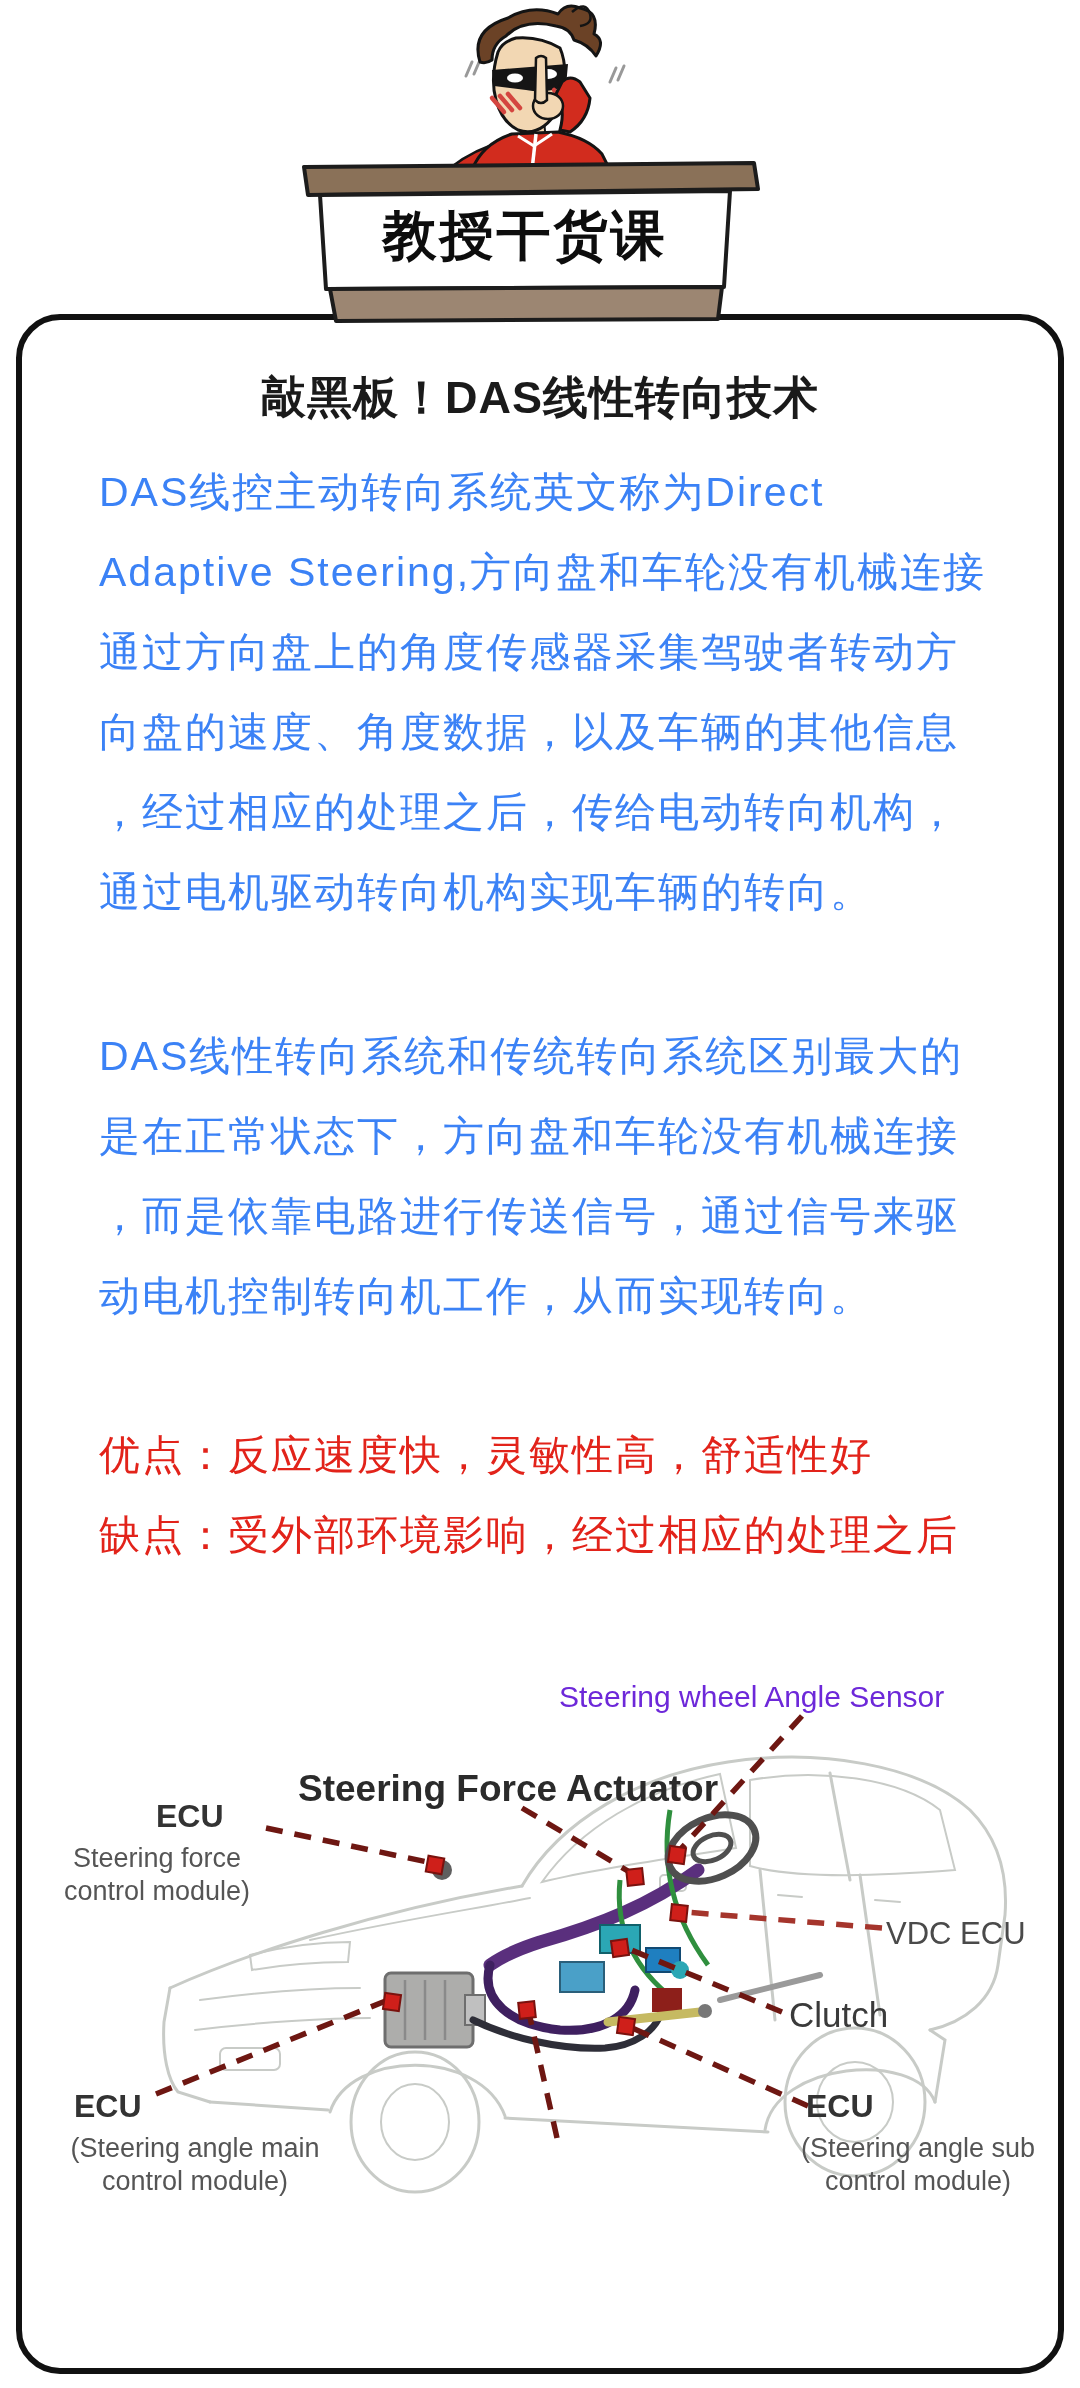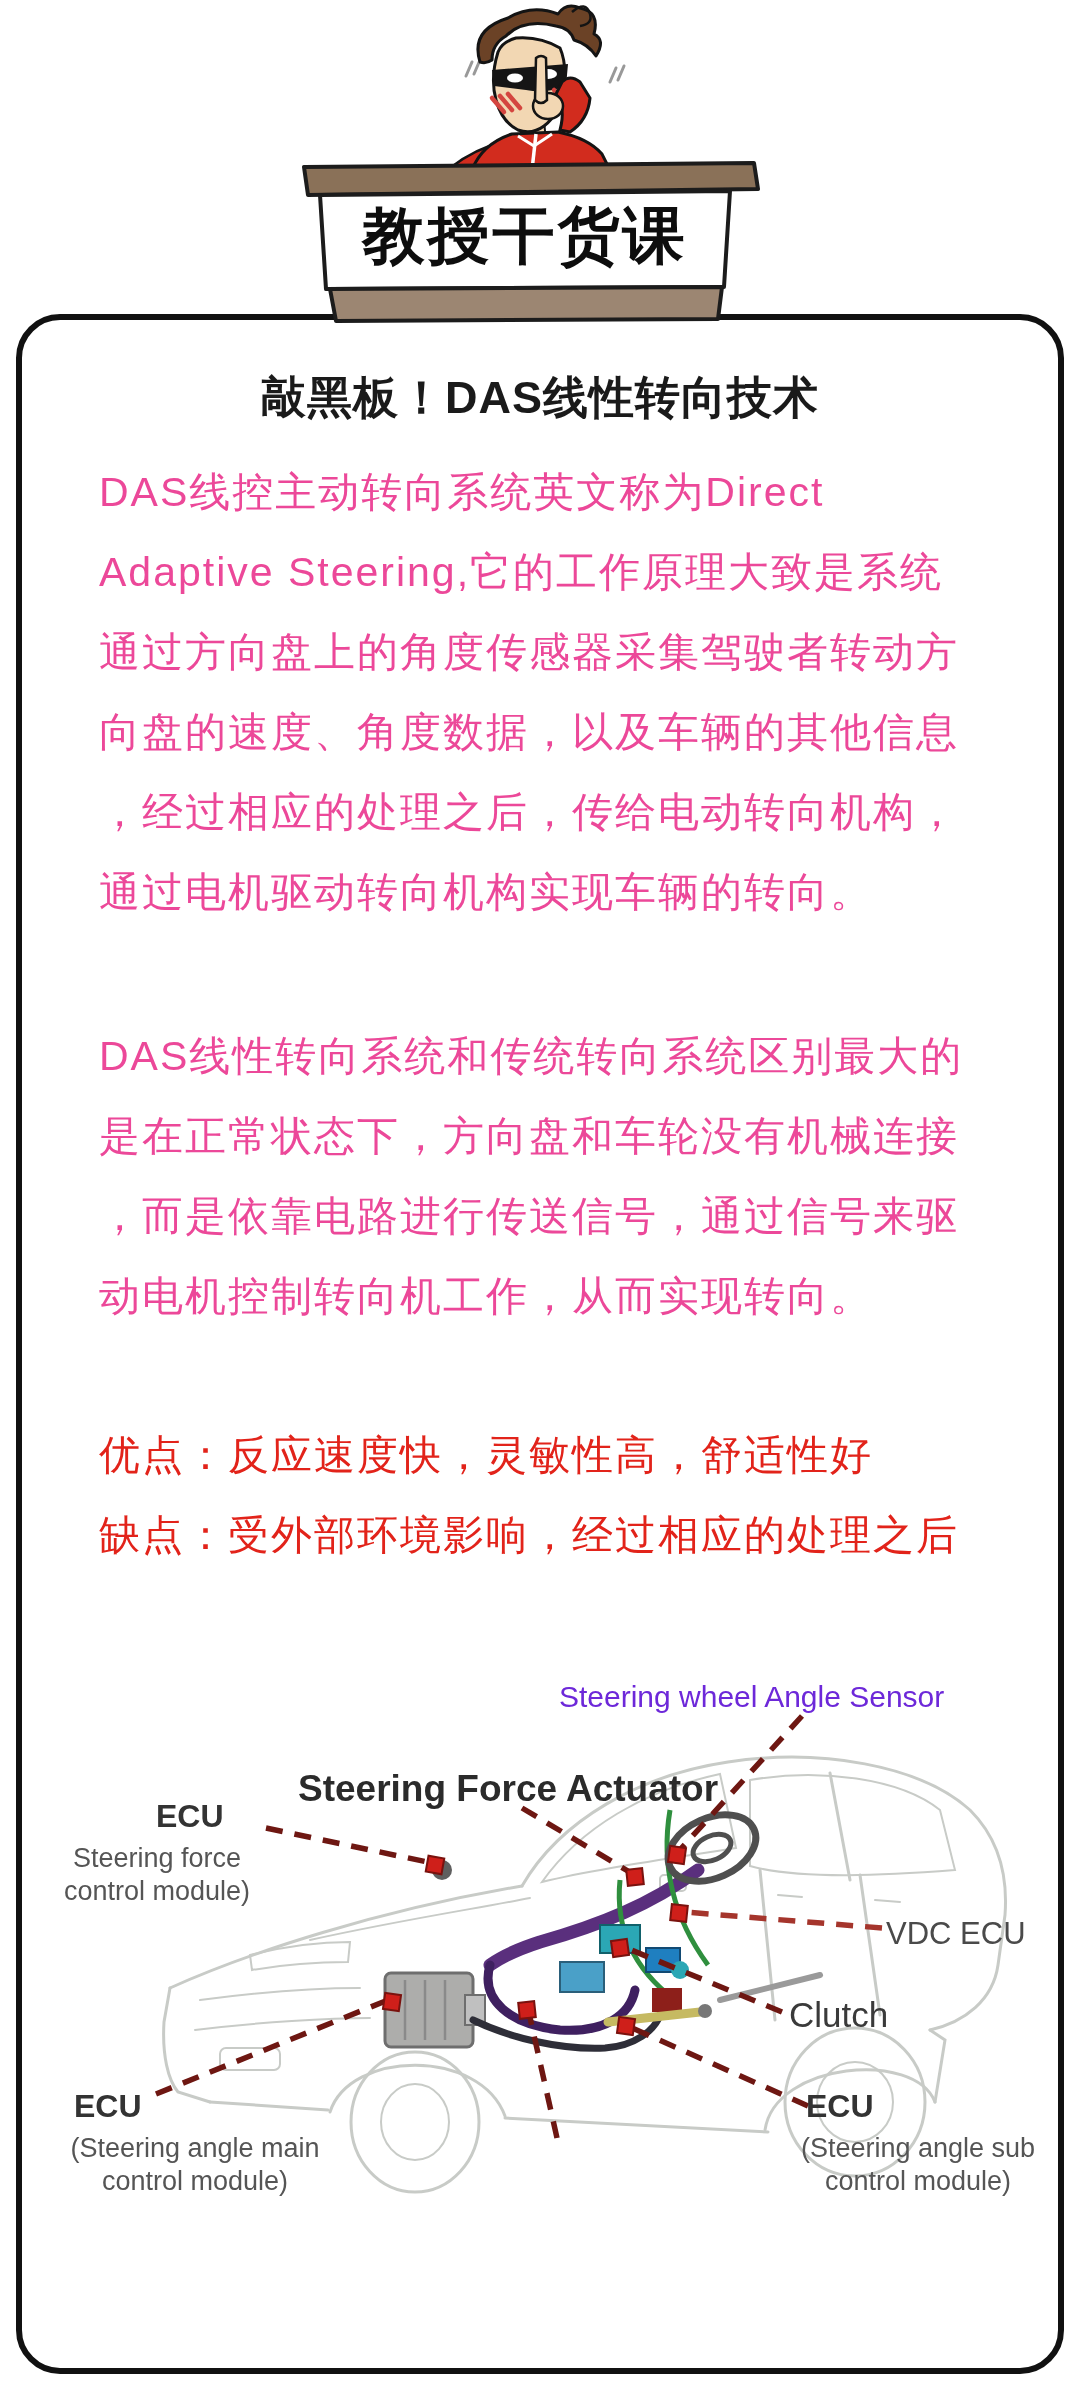--- a/index.html
+++ b/index.html
@@ -16,29 +16,29 @@
     overflow:hidden;font-family:"Liberation Sans","DejaVu Sans",sans-serif;
   }
   .abs{position:absolute;}
   .card{
     left:16px;top:314px;width:1048px;height:2060px;
     border:6px solid #111;border-radius:44px;background:#fff;box-sizing:border-box;
   }
   .sign-text{
     left:320px;top:196px;width:410px;height:80px;
     display:flex;align-items:center;justify-content:center;
-    font-size:62px;font-weight:900;letter-spacing:3px;color:#0d0d0d;
+    font-size:54px;font-weight:900;letter-spacing:3px;color:#0d0d0d;
   }
   .title{
     left:16px;top:368px;width:1048px;text-align:center;
     font-size:45px;font-weight:700;color:#1a1a1a;letter-spacing:1px;
   }
   .para{
     left:99px;width:920px;font-size:41px;line-height:80px;
-    color:#ec4899;letter-spacing:2px;
+    color:#3b82f6;letter-spacing:2px;
   }
   .p1{top:452px;}
   .p2{top:1016px;}
   .hl{top:1415px;color:var(--red);}
   .dlabel{color:#6d28d9;white-space:nowrap;}
   .dlabel.big{font-size:32px;font-weight:600;color:#333;}
   .dlabel.mid{font-size:37px;font-weight:600;color:#2b2b2b;}
   .dlabel.sm{font-size:27px;line-height:33px;color:#555;text-align:center;white-space:normal;}
   .lbl-sensor{left:559px;top:1680px;font-size:30px;}
   .lbl-force{left:298px;top:1768px;}
@@ -103,21 +103,21 @@
   <svg class="abs" style="left:280px;top:155px;" width="520" height="170" viewBox="0 0 520 170">
     <polygon points="24,12 474,8 478,34 28,40" fill="var(--board)" stroke="#1c1c1c" stroke-width="4" stroke-linejoin="round"></polygon>
     <polygon points="40,40 450,36 444,132 46,134" fill="#ffffff" stroke="#1c1c1c" stroke-width="4" stroke-linejoin="round"></polygon>
     <polygon points="50,134 442,132 438,164 56,166" fill="var(--base)" stroke="#1c1c1c" stroke-width="4" stroke-linejoin="round"></polygon>
   </svg>
   <div class="abs sign-text">教授干货课</div>
 
   <div class="abs title">敲黑板！DAS线性转向技术</div>
   <div class="abs para p1">
       <div>DAS线控主动转向系统英文称为Direct</div>
-      <div>Adaptive Steering,它的工作原理大致是系统</div>
+      <div>Adaptive Steering,方向盘和车轮没有机械连接</div>
       <div>通过方向盘上的角度传感器采集驾驶者转动方</div>
       <div>向盘的速度、角度数据，以及车辆的其他信息</div>
       <div>，经过相应的处理之后，传给电动转向机构，</div>
       <div>通过电机驱动转向机构实现车辆的转向。</div>
     </div>
   <div class="abs para p2">
       <div>DAS线性转向系统和传统转向系统区别最大的</div>
       <div>是在正常状态下，方向盘和车轮没有机械连接</div>
       <div>，而是依靠电路进行传送信号，通过信号来驱</div>
       <div>动电机控制转向机工作，从而实现转向。</div>

